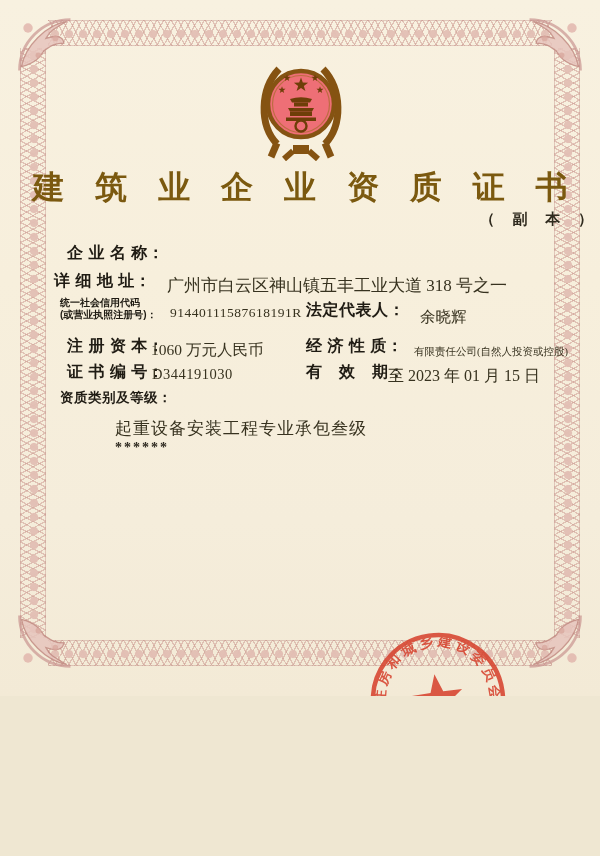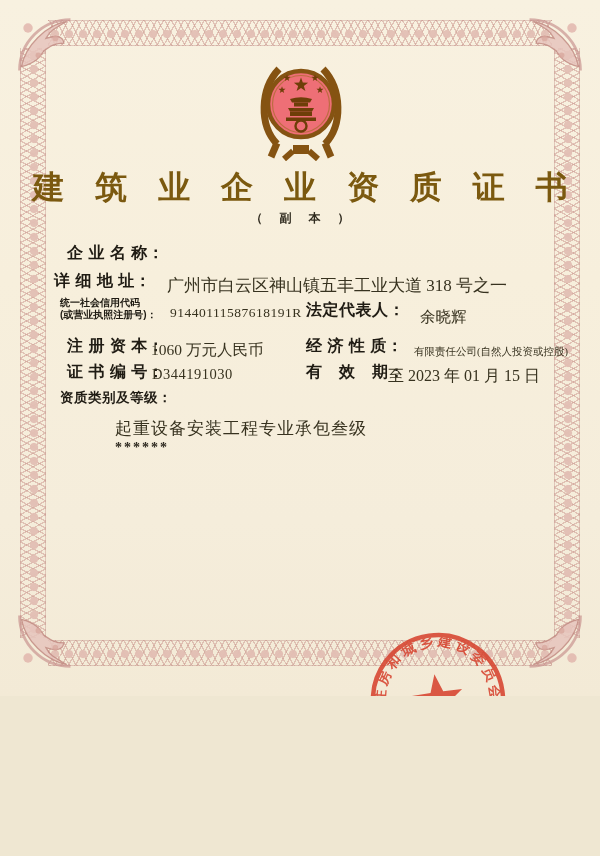--- a/index.html
+++ b/index.html
@@ -41,23 +41,23 @@
   .val {
     position:absolute; font-family:"Liberation Serif", serif;
     color:#37321f; font-size:17px; white-space:nowrap;
   }
   .title {
     position:absolute; top:166px; left:0; width:100%; text-align:center;
     font-family:"Liberation Sans", sans-serif; font-weight:bold;
     font-size:32px; color:#7b590f; letter-spacing:11px; text-indent:11px;
   }
   .subtitle {
-    position:absolute; top:210px; left:0; width:100%; text-align:center;
+    position:absolute; top:210px; left:0; width:100%; text-align:right;
     font-family:"Liberation Serif", serif; font-weight:bold;
-    font-size:12px; color:#2f2a1e; letter-spacing:7px; text-indent:7px;
+    font-size:15px; color:#2f2a1e; letter-spacing:7px; text-indent:7px;
   }
   .small-lbl {
     position:absolute; font-family:"Liberation Sans", sans-serif; font-weight:bold;
     font-size:10px; line-height:12px; color:#1f1b13; white-space:nowrap;
   }
   .stamp-num {
     position:absolute; font-family:"DejaVu Sans Mono", monospace;
     color:#4c4a45; font-size:15px; letter-spacing:1px; white-space:nowrap;
   }
   .date-unit {

